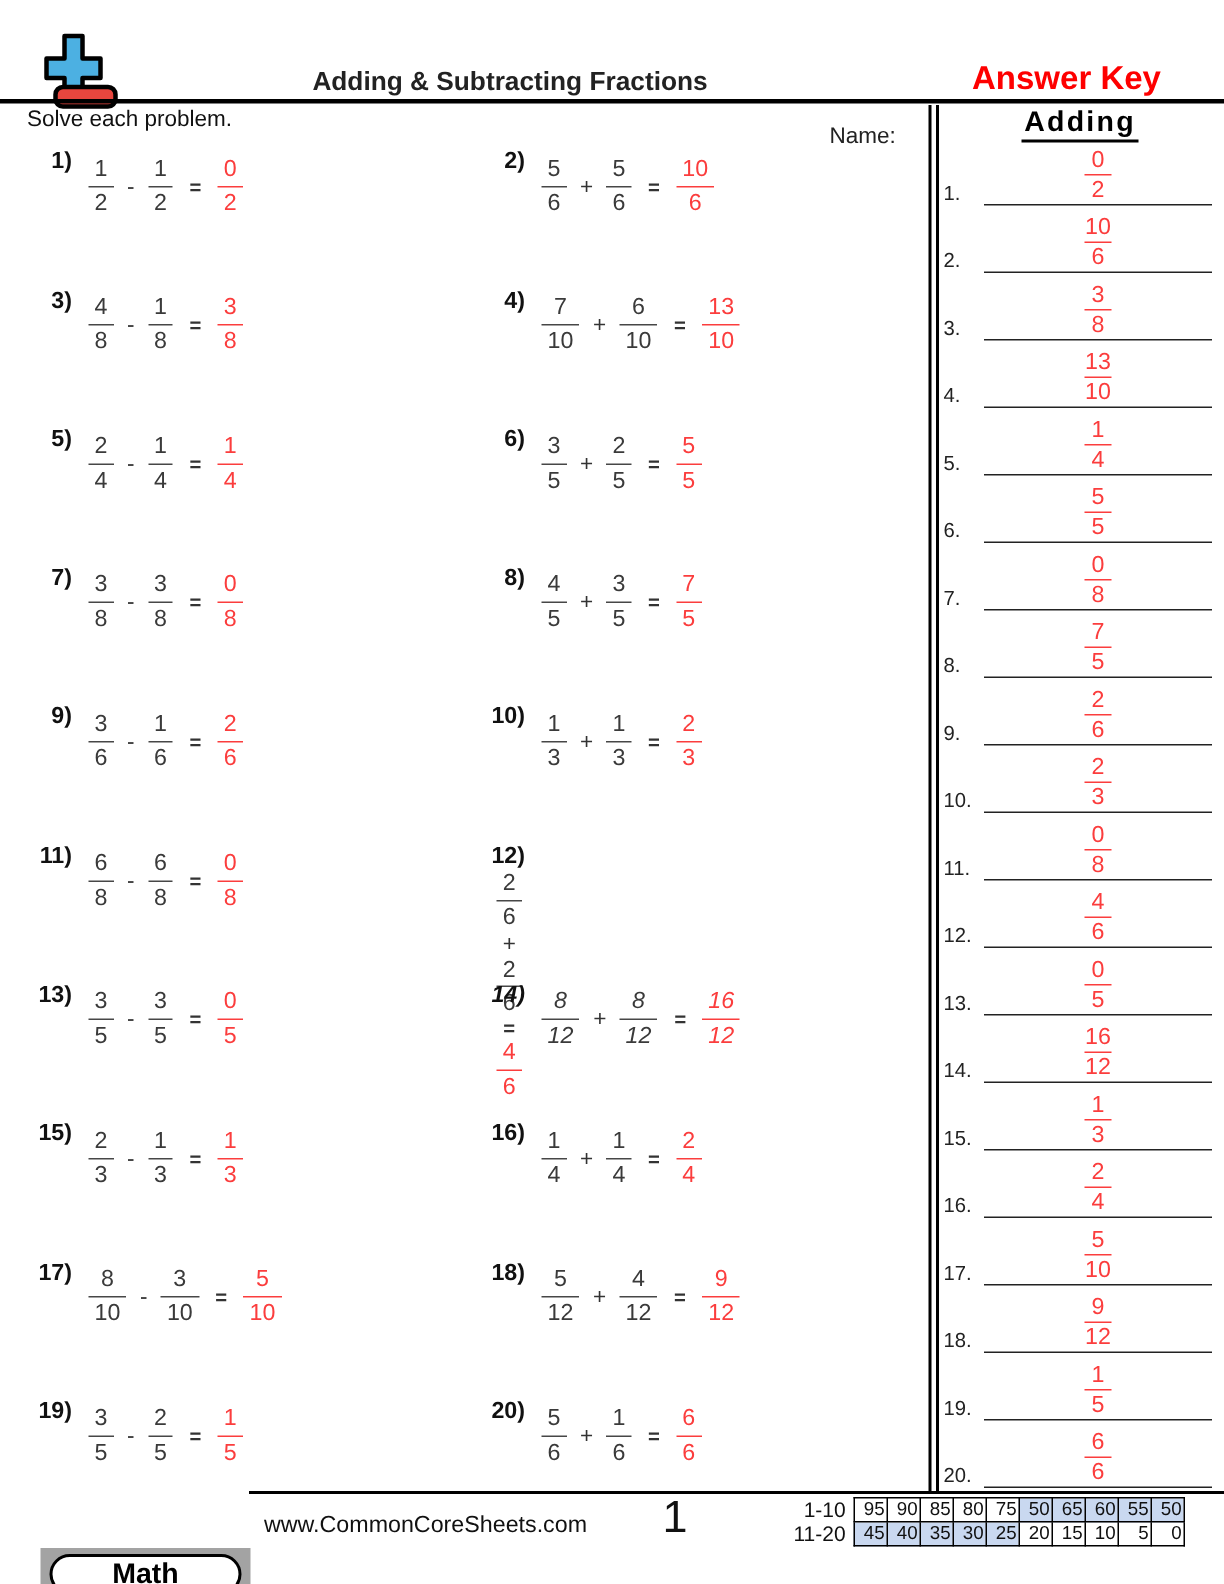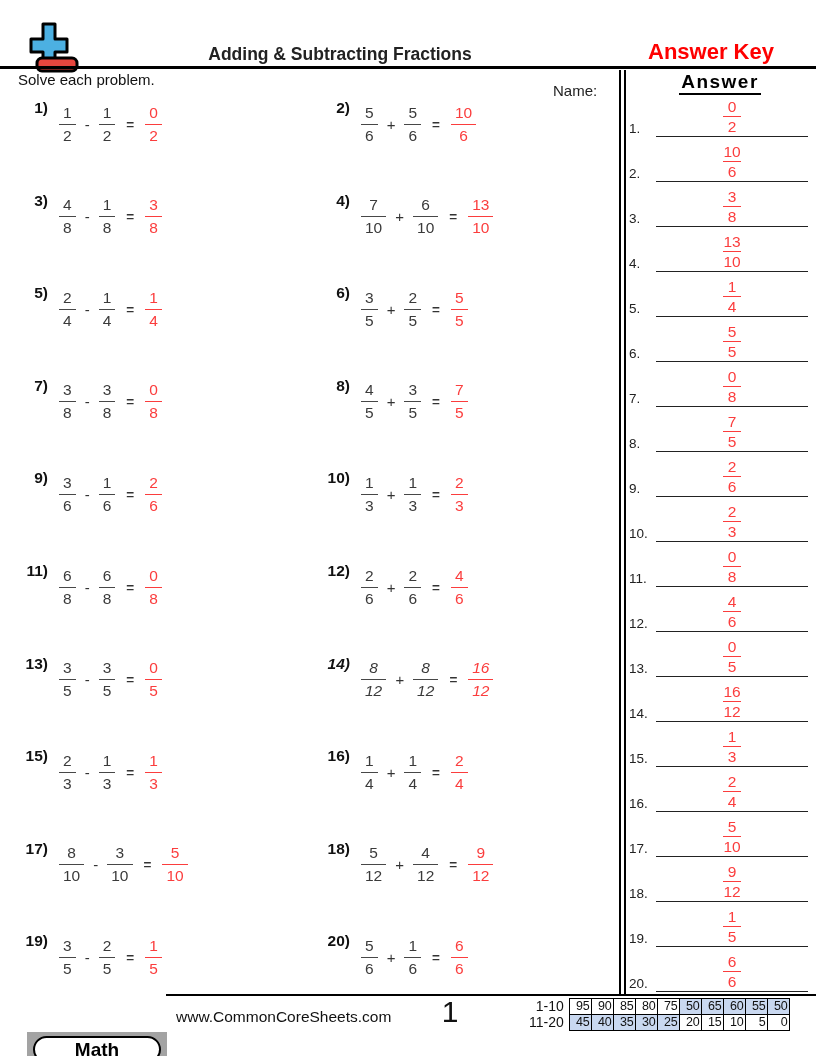--- a/index.html
+++ b/index.html
@@ -299,21 +299,21 @@
           <div class="bar"></div>
           <span class="den">8</span>
         </div>
         <span class="eq">=</span>
         <div class="frac red">
           <span class="num">0</span>
           <div class="bar"></div>
           <span class="den">8</span>
         </div>
       </div>
-      <div class="problem" style="top: 562px; left: 318px;">
+      <div class="problem" style="top: 562px; left: 318px; flex-direction: column;">
         <span class="plabel">12)</span>
         <div class="frac">
           <span class="num">2</span>
           <div class="bar"></div>
           <span class="den">6</span>
         </div>
         <span class="op">+</span>
         <div class="frac">
           <span class="num">2</span>
           <div class="bar"></div>
@@ -483,21 +483,21 @@
         <div class="frac red">
           <span class="num">6</span>
           <div class="bar"></div>
           <span class="den">6</span>
         </div>
       </div>
     </div>
 
   <div class="divider-double"></div>
   <div class="answers-title">
-    <span>Answer</span>
+    <span>Adding</span>
   </div>
   <div id="answers-layer">
       <div class="arow" style="top: 92px;">
         <span class="anum">1.</span>
         <div class="aline"></div>
         <div class="afrac">
           <span class="num">0</span>
           <div class="bar"></div>
           <span class="den">2</span>
         </div>

